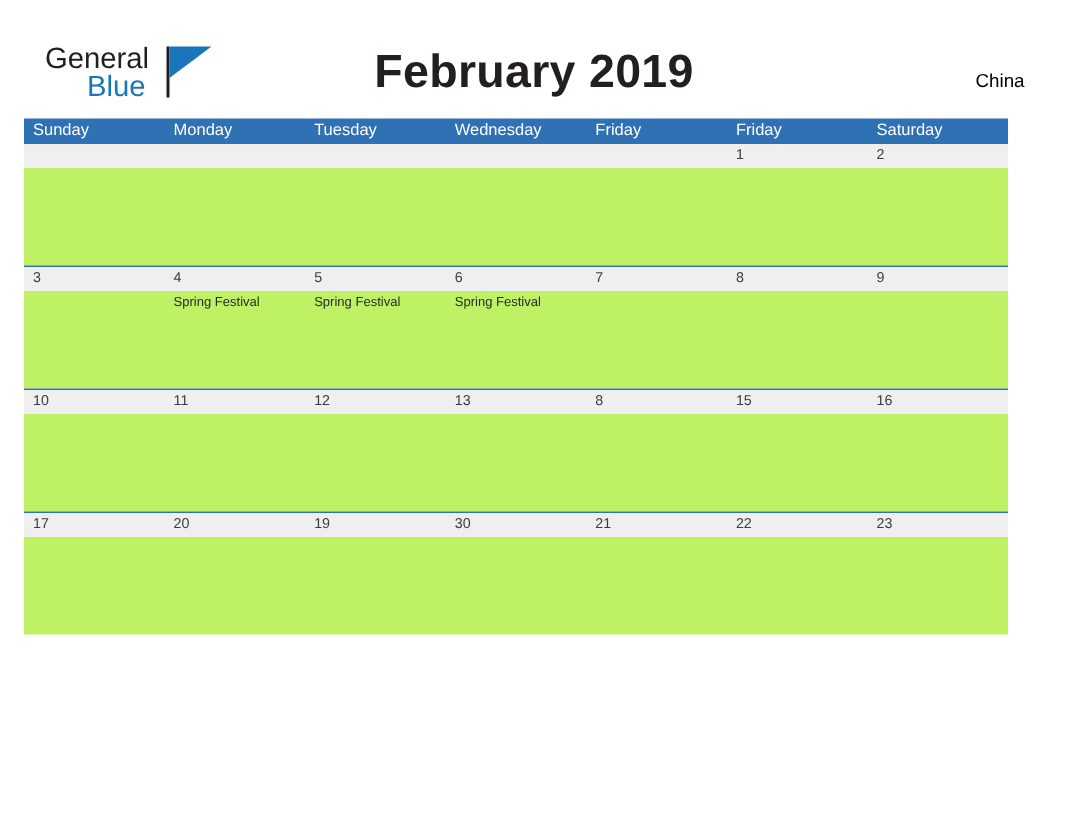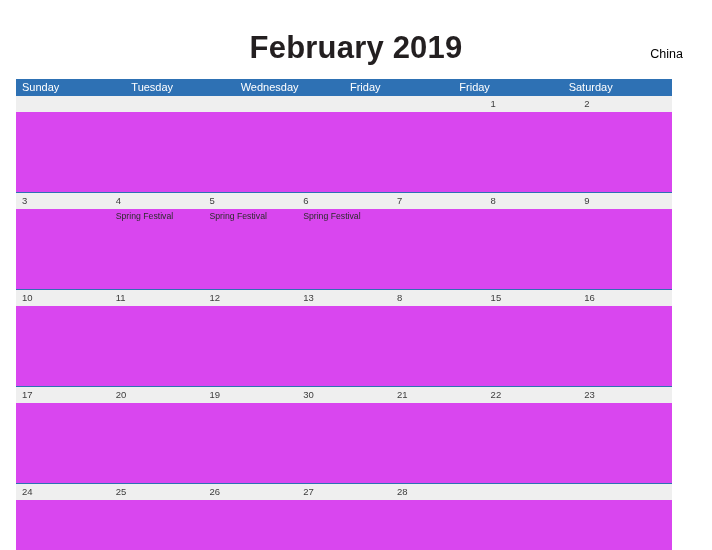--- a/index.html
+++ b/index.html
@@ -138,22 +138,22 @@
     font-size: 9.5px;
     color: #3c3c3c;
     line-height: 16px;
     padding-left: 6px;
     box-sizing: border-box;
     font-family: "Liberation Sans", sans-serif;
   }
   .week-row .event-strip {
     display: flex;
     width: 656px;
-    height: 80px;
-    background: #d946ef;
+    height: 65px;
+    background: #bef264;
   }
   .week-row .event-strip .event-cell {
     flex: 1 1 0;
     padding: 2px 4px 0 6px;
     box-sizing: border-box;
   }
   .event-text {
     display: block;
     font-size: 8.7px;
     color: #2b2b2b;
@@ -162,30 +162,37 @@
     white-space: nowrap;
   }
 </style>
 </head>
 <body>
 
 <div class="page">
 
   <div class="top-bar">
 
+    <div class="logo">
+      <span class="logo-general">General</span>
+      <span class="logo-pole"></span>
+      <span class="logo-flag"></span>
+      <span class="logo-blue">Blue</span>
+    </div>
 
     <div class="month-title">February 2019</div>
 
     <div class="country-label">China</div>
   </div>
 
   <div class="calendar">
 
     <div class="weekday-row">
       <div class="weekday-cell">Sunday</div>
+      <div class="weekday-cell">Monday</div>
       <div class="weekday-cell">Tuesday</div>
       <div class="weekday-cell">Wednesday</div>
       <div class="weekday-cell">Friday</div>
       <div class="weekday-cell">Friday</div>
       <div class="weekday-cell">Saturday</div>
     </div>
 
     <div id="weeks-container">
         <div class="week-row">
           <div class="date-strip">
@@ -266,35 +273,15 @@
           <div class="event-strip">
             <div class="event-cell"></div>
             <div class="event-cell"></div>
             <div class="event-cell"></div>
             <div class="event-cell"></div>
             <div class="event-cell"></div>
             <div class="event-cell"></div>
             <div class="event-cell"></div>
           </div>
         </div>
-        <div class="week-row">
-          <div class="date-strip">
-            <div class="date-num">24</div>
-            <div class="date-num">25</div>
-            <div class="date-num">26</div>
-            <div class="date-num">27</div>
-            <div class="date-num">28</div>
-            <div class="date-num"></div>
-            <div class="date-num"></div>
-          </div>
-          <div class="event-strip">
-            <div class="event-cell"></div>
-            <div class="event-cell"></div>
-            <div class="event-cell"></div>
-            <div class="event-cell"></div>
-            <div class="event-cell"></div>
-            <div class="event-cell"></div>
-            <div class="event-cell"></div>
-          </div>
-        </div>
       </div>
   </div>
 </div>
 
 </body></html>

